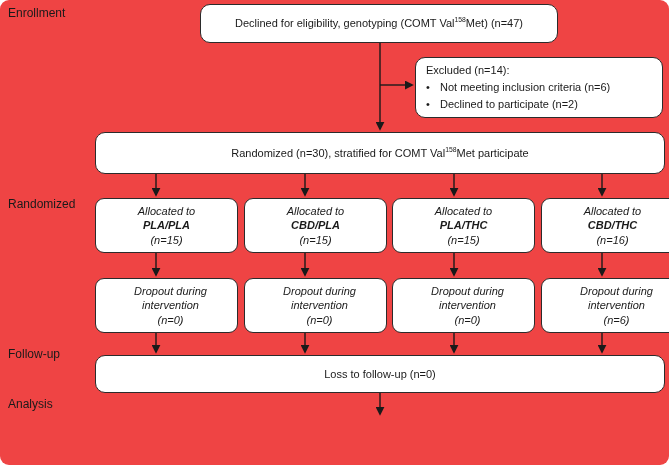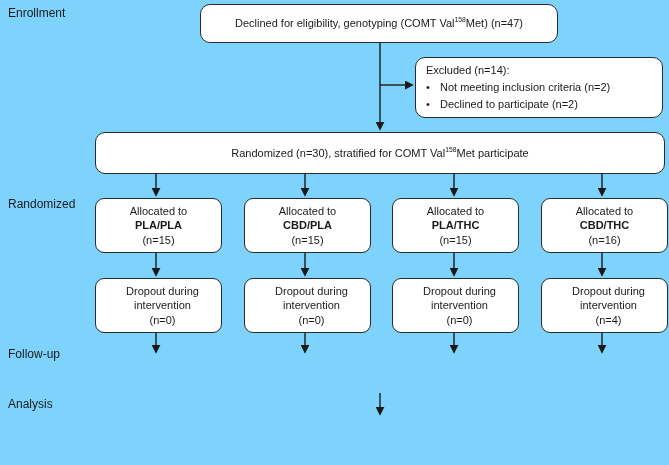--- a/index.html
+++ b/index.html
@@ -4,24 +4,25 @@
 <style>
   html, body {
     margin: 0;
     padding: 0;
     background: #ffffff;
   }
   .canvas {
     position: relative;
     width: 669px;
     height: 465px;
-    background: #7dd3fc;
+    background: #ef4444;
     font-family: "Liberation Sans", "DejaVu Sans", sans-serif;
     color: #1a1a1a;
     overflow: hidden;
+    border-radius: 9px;
   }
   .arrows {
     position: absolute;
     left: 0; top: 0;
     width: 669px; height: 465px;
     pointer-events: none;
   }
   .stage-label {
     position: absolute;
     left: 8px;
@@ -48,21 +49,21 @@
   sup { font-size: 0.62em; line-height: 0; }
 
   .top-box       { left: 200px; top: 4px;   width: 358px; height: 39px; }
   .excluded-box  { left: 415px; top: 57px;  width: 248px; height: 61px;
                    align-items: flex-start; text-align: left;
                    padding: 2px 8px 2px 10px; line-height: 17px; }
   .bullet-row    { display: flex; }
   .bullet-glyph  { width: 14px; flex: 0 0 14px; }
   .randomized-box{ left: 95px;  top: 132px; width: 570px; height: 42px; }
 
-  .col-box       { width: 127px; height: 55px; border-radius: 9px; }
+  .col-box       { width: 143px; height: 55px; border-radius: 9px; font-style: italic; }
   .alloc-row     { top: 198px; }
   .drop-row      { top: 278px; padding-left: 8px; }
   .col-1 { left: 95px;  }
   .col-2 { left: 244px; }
   .col-3 { left: 392px; }
   .col-4 { left: 541px; }
 
   .followup-box  { left: 95px; top: 355px; width: 570px; height: 38px; }
   .analysis-box  { left: 95px; top: 417px; width: 570px; height: 41px;
                    line-height: 15.5px; border-radius: 8px; }
@@ -103,21 +104,21 @@
   <div class="stage-label" style="top:397px">Analysis</div>
 
   <div class="box top-box">
     <div class="line"><span>Declined for eligibility, genotyping (COMT Val</span><sup>158</sup><span>Met) (n=47)</span></div>
   </div>
 
   <div class="box excluded-box">
     <div>Excluded (n=14):</div>
     <div class="bullet-row">
       <span class="bullet-glyph">•</span>
-      <span>Not meeting inclusion criteria (n=2)</span>
+      <span>Not meeting inclusion criteria (n=6)</span>
     </div>
     <div class="bullet-row">
       <span class="bullet-glyph">•</span>
       <span>Declined to participate (n=2)</span>
     </div>
   </div>
 
   <div class="box randomized-box">
     <div class="line"><span>Randomized (n=30), stratified for COMT Val</span><sup>158</sup><span>Met participate</span></div>
   </div>
@@ -154,18 +155,21 @@
     <div class="line">(n=0)</div>
   </div>
   <div class="box col-box drop-row col-3">
     <div class="line">Dropout during</div>
     <div class="line">intervention</div>
     <div class="line">(n=0)</div>
   </div>
   <div class="box col-box drop-row col-4">
     <div class="line">Dropout during</div>
     <div class="line">intervention</div>
-    <div class="line">(n=4)</div>
+    <div class="line">(n=6)</div>
   </div>
 
+  <div class="box followup-box">
+    <div class="line">Loss to follow-up (n=0)</div>
+  </div>
 
 
 </div>
 
 </body></html>

